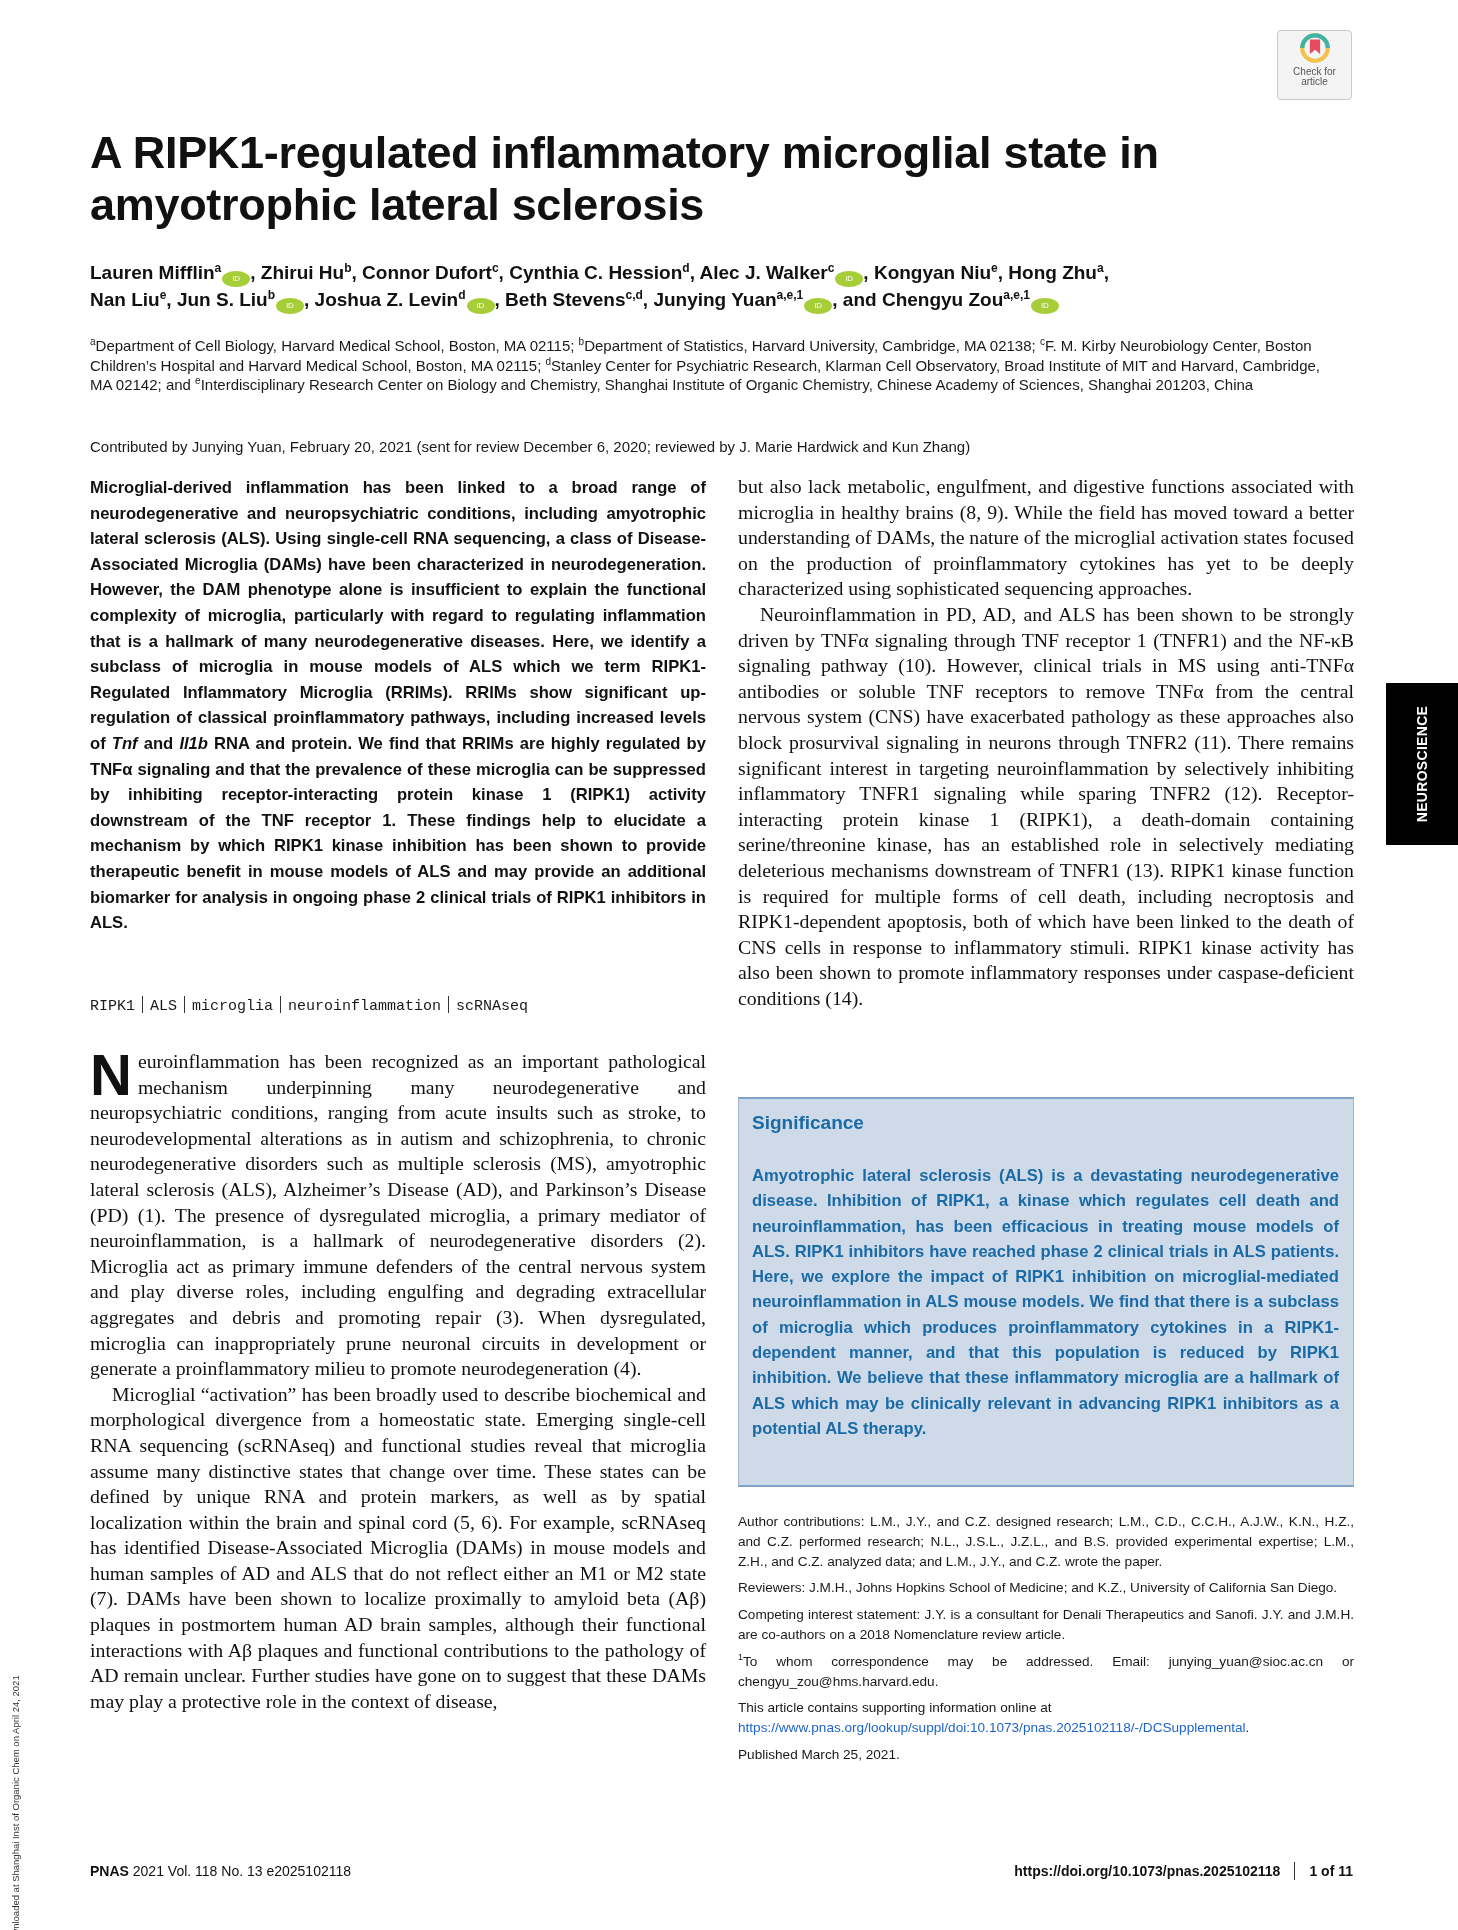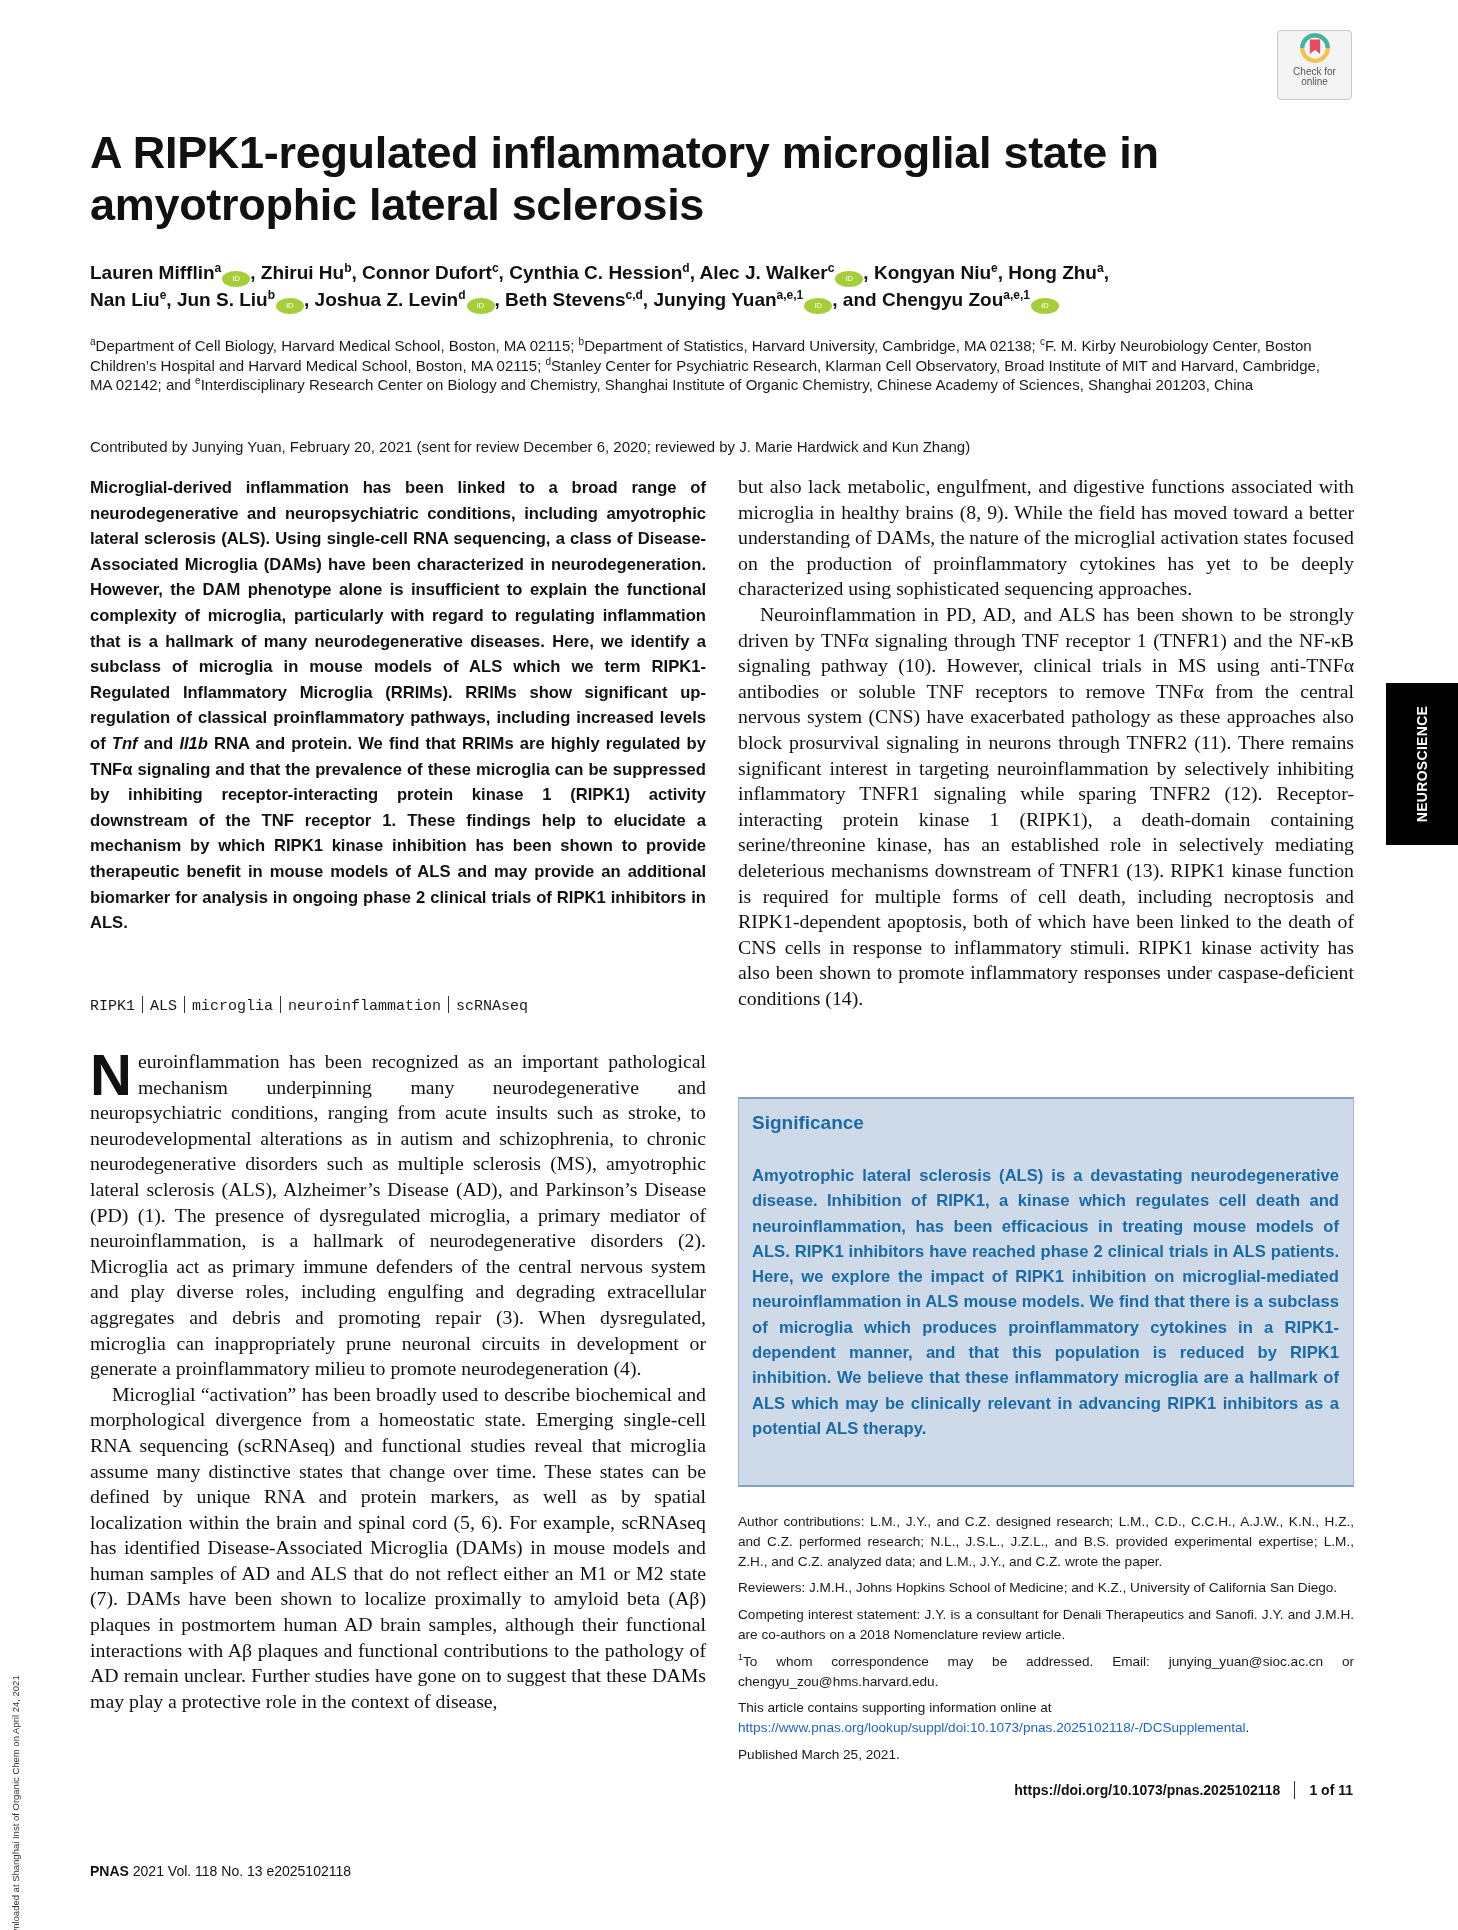--- a/index.html
+++ b/index.html
@@ -105,38 +105,38 @@
   .download-note span {
     font-size: 9.5px; color: #333; white-space: nowrap; transform: rotate(-90deg);
     transform-origin: center; position: absolute; top: 150px;
   }
 
   .footer-left {
     position: absolute; left: 90px; top: 1862px; font-size: 14px; line-height: 18px; color: #111;
   }
   .footer-left b { font-weight: bold; }
   .footer-right {
-    position: absolute; right: 105px; top: 1781px; font-size: 14px; line-height: 18px; color: #111;
+    position: absolute; right: 105px; top: 1862px; font-size: 14px; line-height: 18px; color: #111;
     font-weight: bold; display: flex; align-items: center;
   }
   .footer-sep { display: inline-block; width: 1px; height: 18px; background: #333; margin: 0 14px; }
 </style>
 </head>
 <body>
 
 <div class="crossmark">
   <svg viewBox="0 0 40 40">
     <circle cx="20" cy="20" r="15" fill="none" stroke="#f2c14e" stroke-width="5"></circle>
     <path d="M20 5 A15 15 0 0 1 35 20" fill="none" stroke="#3fb3a8" stroke-width="5"></path>
     <path d="M5 20 A15 15 0 0 1 20 5" fill="none" stroke="#3fb3a8" stroke-width="5"></path>
     <path d="M14 10 h12 v17 l-6 -5 l-6 5 z" fill="#e84a5f"></path>
   </svg>
   <div class="crossmark-label">
     <div>Check for</div>
-    <div>online</div>
+    <div>article</div>
   </div>
 </div>
 
 <h1 class="title sans">A RIPK1-regulated inflammatory microglial state in amyotrophic lateral sclerosis</h1>
 
 <div class="authors sans" id="authors"><span><span>Lauren Mifflin</span><sup>a</sup><span class="orcid">iD</span></span>, <span><span>Zhirui Hu</span><sup>b</sup></span>, <span><span>Connor Dufort</span><sup>c</sup></span>, <span><span>Cynthia C. Hession</span><sup>d</sup></span>, <span><span>Alec J. Walker</span><sup>c</sup><span class="orcid">iD</span></span>, <span><span>Kongyan Niu</span><sup>e</sup></span>, <span><span>Hong Zhu</span><sup>a</sup></span>, <br><span><span>Nan Liu</span><sup>e</sup></span>, <span><span>Jun S. Liu</span><sup>b</sup><span class="orcid">iD</span></span>, <span><span>Joshua Z. Levin</span><sup>d</sup><span class="orcid">iD</span></span>, <span><span>Beth Stevens</span><sup>c,d</sup></span>, <span><span>Junying Yuan</span><sup>a,e,1</sup><span class="orcid">iD</span></span>, and <span><span>Chengyu Zou</span><sup>a,e,1</sup><span class="orcid">iD</span></span></div>
 
 <div class="affiliations sans" id="affiliations"><sup>a</sup><span>Department of Cell Biology, Harvard Medical School, Boston, MA 02115; </span><sup>b</sup><span>Department of Statistics, Harvard University, Cambridge, MA 02138; </span><sup>c</sup><span>F. M. Kirby Neurobiology Center, Boston Children’s Hospital and Harvard Medical School, Boston, MA 02115; </span><sup>d</sup><span>Stanley Center for Psychiatric Research, Klarman Cell Observatory, Broad Institute of MIT and Harvard, Cambridge, MA 02142; and </span><sup>e</sup><span>Interdisciplinary Research Center on Biology and Chemistry, Shanghai Institute of Organic Chemistry, Chinese Academy of Sciences, Shanghai 201203, China</span></div>
 
 <div class="contributed sans">Contributed by Junying Yuan, February 20, 2021 (sent for review December 6, 2020; reviewed by J. Marie Hardwick and Kun Zhang)</div>

